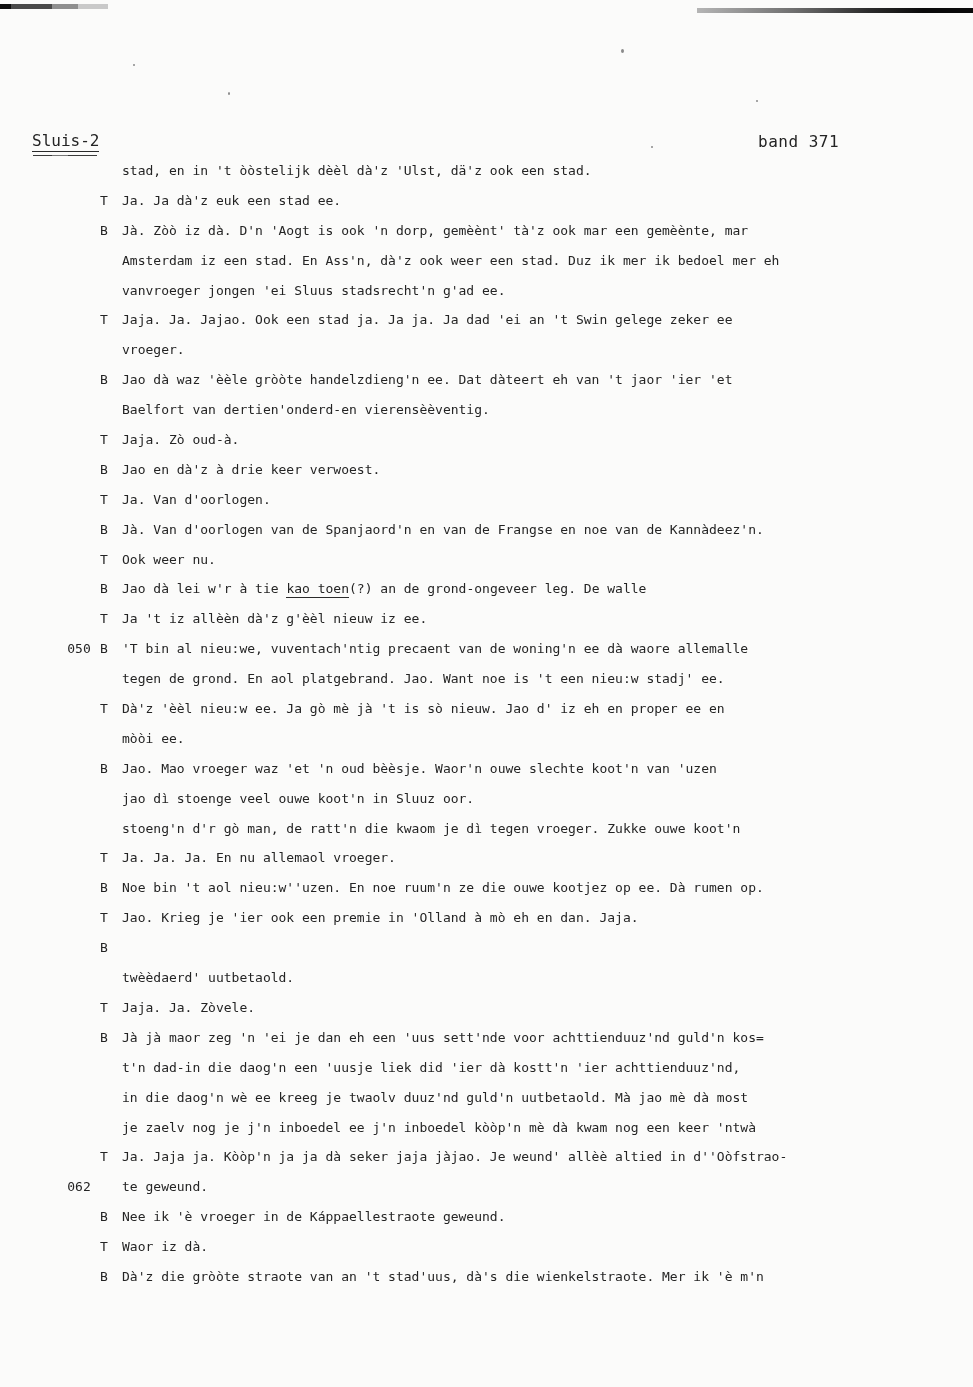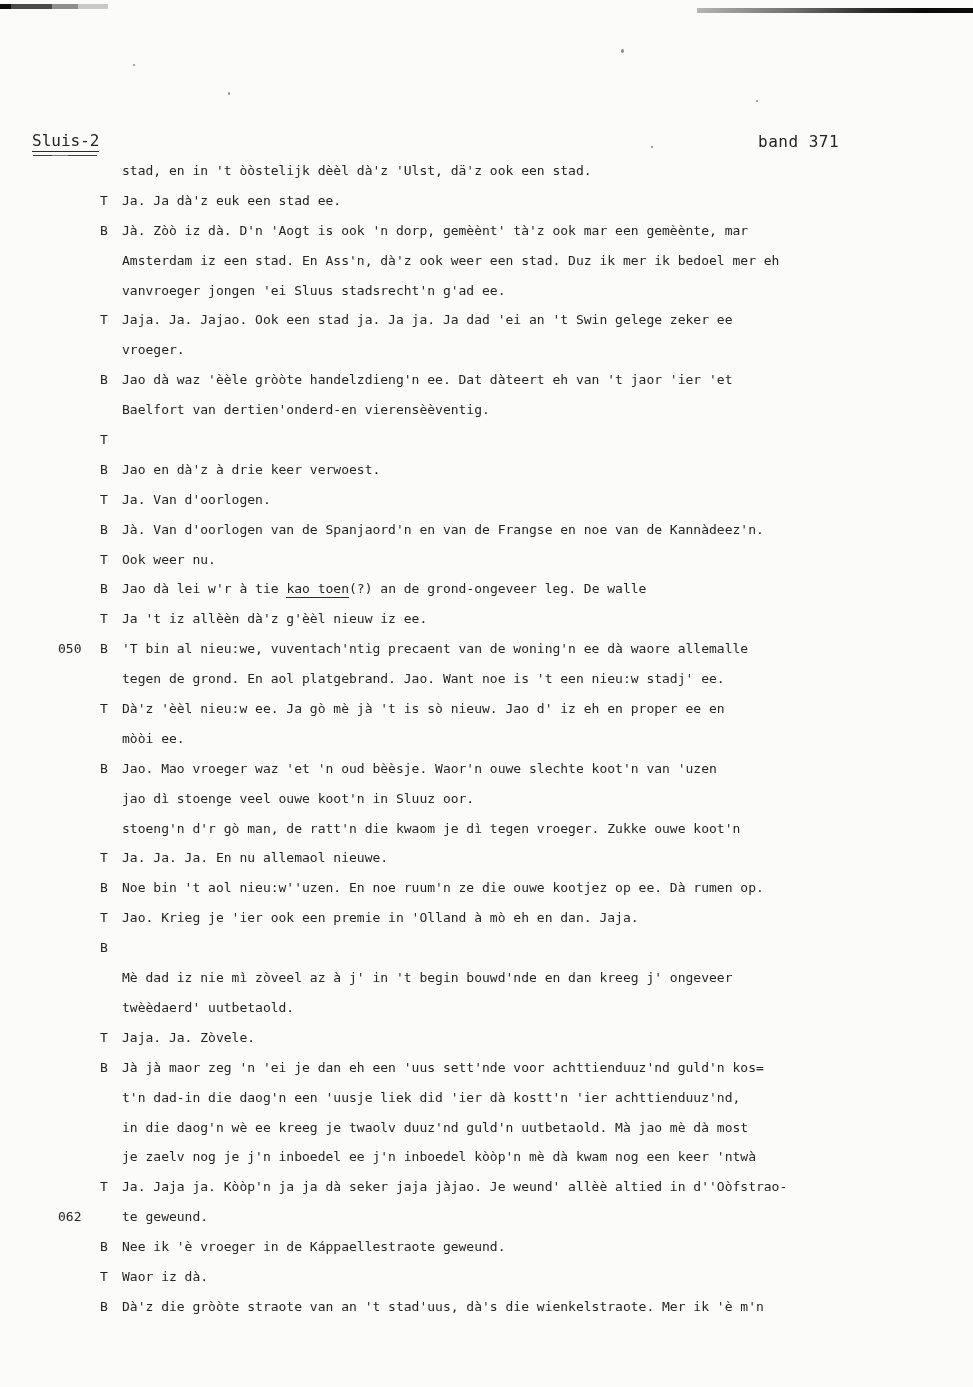--- a/index.html
+++ b/index.html
@@ -39,21 +39,21 @@
   }
   .header .title::after {
     content: ""; position: absolute; left: 1px; right: 2px; bottom: -5px; height: 1.4px;
     background: linear-gradient(to right, #3a3a3a 0 30%, #777 30% 55%, #3a3a3a 55% 100%);
   }
   .header .band { position: absolute; left: 758px; top: 1px; letter-spacing: 0.5px; }
 
   
   .body { position: absolute; top: 163px; left: 0; right: 0; font-size: 13px; }
   .row { display: flex; height: 29.9px; align-items: flex-start; padding-left: 58px; white-space: pre; }
-  .row .num { width: 42px; flex: 0 0 42px; }
+  .row .num { width: 42px; flex: 0 0 42px; text-align: center; }
   .row .sp  { width: 22px; flex: 0 0 22px; }
   .row .tx  { flex: 1 1 auto; overflow: visible; }
   .row .tx .u { border-bottom: 1.5px solid #2a2a2a; padding-bottom: 1px; }
 </style>
 </head>
 <body style="--ink: #242424; background: rgb(251, 251, 250);">
 
 <div class="page">
 
   <div class="artifact tl"></div>
@@ -72,39 +72,38 @@
   <div class="body">
       <div class="row"><span class="num"></span><span class="sp"></span><span class="tx"><span>stad, en in 't òòstelijk dèèl dà'z 'Ulst, dä'z ook een stad.</span></span></div>
       <div class="row"><span class="num"></span><span class="sp">T</span><span class="tx"><span>Ja. Ja dà'z euk een stad ee.</span></span></div>
       <div class="row"><span class="num"></span><span class="sp">B</span><span class="tx"><span>Jà. Zòò iz dà. D'n 'Aogt is ook 'n dorp, gemèènt' tà'z ook mar een gemèènte, mar</span></span></div>
       <div class="row"><span class="num"></span><span class="sp"></span><span class="tx"><span>Amsterdam iz een stad. En Ass'n, dà'z ook weer een stad. Duz ik mer ik bedoel mer eh</span></span></div>
       <div class="row"><span class="num"></span><span class="sp"></span><span class="tx"><span>vanvroeger jongen 'ei Sluus stadsrecht'n g'ad ee.</span></span></div>
       <div class="row"><span class="num"></span><span class="sp">T</span><span class="tx"><span>Jaja. Ja. Jajao. Ook een stad ja. Ja ja. Ja dad 'ei an 't Swin gelege zeker ee</span></span></div>
       <div class="row"><span class="num"></span><span class="sp"></span><span class="tx"><span>vroeger.</span></span></div>
       <div class="row"><span class="num"></span><span class="sp">B</span><span class="tx"><span>Jao dà waz 'èèle gròòte handelzdieng'n ee. Dat dàteert eh van 't jaor 'ier 'et</span></span></div>
       <div class="row"><span class="num"></span><span class="sp"></span><span class="tx"><span>Baelfort van dertien'onderd-en vierensèèventig.</span></span></div>
-      <div class="row"><span class="num"></span><span class="sp">T</span></div>
+      <div class="row"><span class="num"></span><span class="sp">T</span><span class="tx"><span>Jaja. Zò oud-à.</span></span></div>
       <div class="row"><span class="num"></span><span class="sp">B</span><span class="tx"><span>Jao en dà'z à drie keer verwoest.</span></span></div>
       <div class="row"><span class="num"></span><span class="sp">T</span><span class="tx"><span>Ja. Van d'oorlogen.</span></span></div>
       <div class="row"><span class="num"></span><span class="sp">B</span><span class="tx"><span>Jà. Van d'oorlogen van de Spanjaord'n en van de Frangse en noe van de Kannàdeez'n.</span></span></div>
       <div class="row"><span class="num"></span><span class="sp">T</span><span class="tx"><span>Ook weer nu.</span></span></div>
       <div class="row"><span class="num"></span><span class="sp">B</span><span class="tx"><span>Jao dà lei w'r à tie </span><span class="u">kao toen</span><span>(?) an de grond-ongeveer leg. De walle</span></span></div>
       <div class="row"><span class="num"></span><span class="sp">T</span><span class="tx"><span>Ja 't iz allèèn dà'z g'èèl nieuw iz ee.</span></span></div>
       <div class="row"><span class="num">050</span><span class="sp">B</span><span class="tx"><span>'T bin al nieu:we, vuventach'ntig precaent van de woning'n ee dà waore allemalle</span></span></div>
       <div class="row"><span class="num"></span><span class="sp"></span><span class="tx"><span>tegen de grond. En aol platgebrand. Jao. Want noe is 't een nieu:w stadj' ee.</span></span></div>
       <div class="row"><span class="num"></span><span class="sp">T</span><span class="tx"><span>Dà'z 'èèl nieu:w ee. Ja gò mè jà 't is sò nieuw. Jao d' iz eh en proper ee en</span></span></div>
       <div class="row"><span class="num"></span><span class="sp"></span><span class="tx"><span>mòòi ee.</span></span></div>
       <div class="row"><span class="num"></span><span class="sp">B</span><span class="tx"><span>Jao. Mao vroeger waz 'et 'n oud bèèsje. Waor'n ouwe slechte koot'n van 'uzen</span></span></div>
       <div class="row"><span class="num"></span><span class="sp"></span><span class="tx"><span>jao dì stoenge veel ouwe koot'n in Sluuz oor.</span></span></div>
       <div class="row"><span class="num"></span><span class="sp"></span><span class="tx"><span>stoeng'n d'r gò man, de ratt'n die kwaom je dì tegen vroeger. Zukke ouwe koot'n</span></span></div>
-      <div class="row"><span class="num"></span><span class="sp">T</span><span class="tx"><span>Ja. Ja. Ja. En nu allemaol nieuwe.</span></span></div>
+      <div class="row"><span class="num"></span><span class="sp">T</span><span class="tx"><span>Ja. Ja. Ja. En nu allemaol vroeger.</span></span></div>
       <div class="row"><span class="num"></span><span class="sp">B</span><span class="tx"><span>Noe bin 't aol nieu:w''uzen. En noe ruum'n ze die ouwe kootjez op ee. Dà rumen op.</span></span></div>
       <div class="row"><span class="num"></span><span class="sp">T</span><span class="tx"><span>Jao. Krieg je 'ier ook een premie in 'Olland à mò eh en dan. Jaja.</span></span></div>
       <div class="row"><span class="num"></span><span class="sp">B</span></div>
-      <div class="row"><span class="num"></span><span class="sp"></span><span class="tx"><span>Mè dad iz nie mì zòveel az à j' in 't begin bouwd'nde en dan kreeg j' ongeveer</span></span></div>
       <div class="row"><span class="num"></span><span class="sp"></span><span class="tx"><span>twèèdaerd' uutbetaold.</span></span></div>
       <div class="row"><span class="num"></span><span class="sp">T</span><span class="tx"><span>Jaja. Ja. Zòvele.</span></span></div>
       <div class="row"><span class="num"></span><span class="sp">B</span><span class="tx"><span>Jà jà maor zeg 'n 'ei je dan eh een 'uus sett'nde voor achttienduuz'nd guld'n kos=</span></span></div>
       <div class="row"><span class="num"></span><span class="sp"></span><span class="tx"><span>t'n dad-in die daog'n een 'uusje liek did 'ier dà kostt'n 'ier achttienduuz'nd,</span></span></div>
       <div class="row"><span class="num"></span><span class="sp"></span><span class="tx"><span>in die daog'n wè ee kreeg je twaolv duuz'nd guld'n uutbetaold. Mà jao mè dà most</span></span></div>
       <div class="row"><span class="num"></span><span class="sp"></span><span class="tx"><span>je zaelv nog je j'n inboedel ee j'n inboedel kòòp'n mè dà kwam nog een keer 'ntwà</span></span></div>
       <div class="row"><span class="num"></span><span class="sp">T</span><span class="tx"><span>Ja. Jaja ja. Kòòp'n ja ja dà seker jaja jàjao. Je weund' allèè altied in d''Oòfstrao-</span></span></div>
       <div class="row"><span class="num">062</span><span class="sp"></span><span class="tx"><span>te geweund.</span></span></div>
       <div class="row"><span class="num"></span><span class="sp">B</span><span class="tx"><span>Nee ik 'è vroeger in de Káppaellestraote geweund.</span></span></div>
       <div class="row"><span class="num"></span><span class="sp">T</span><span class="tx"><span>Waor iz dà.</span></span></div>

